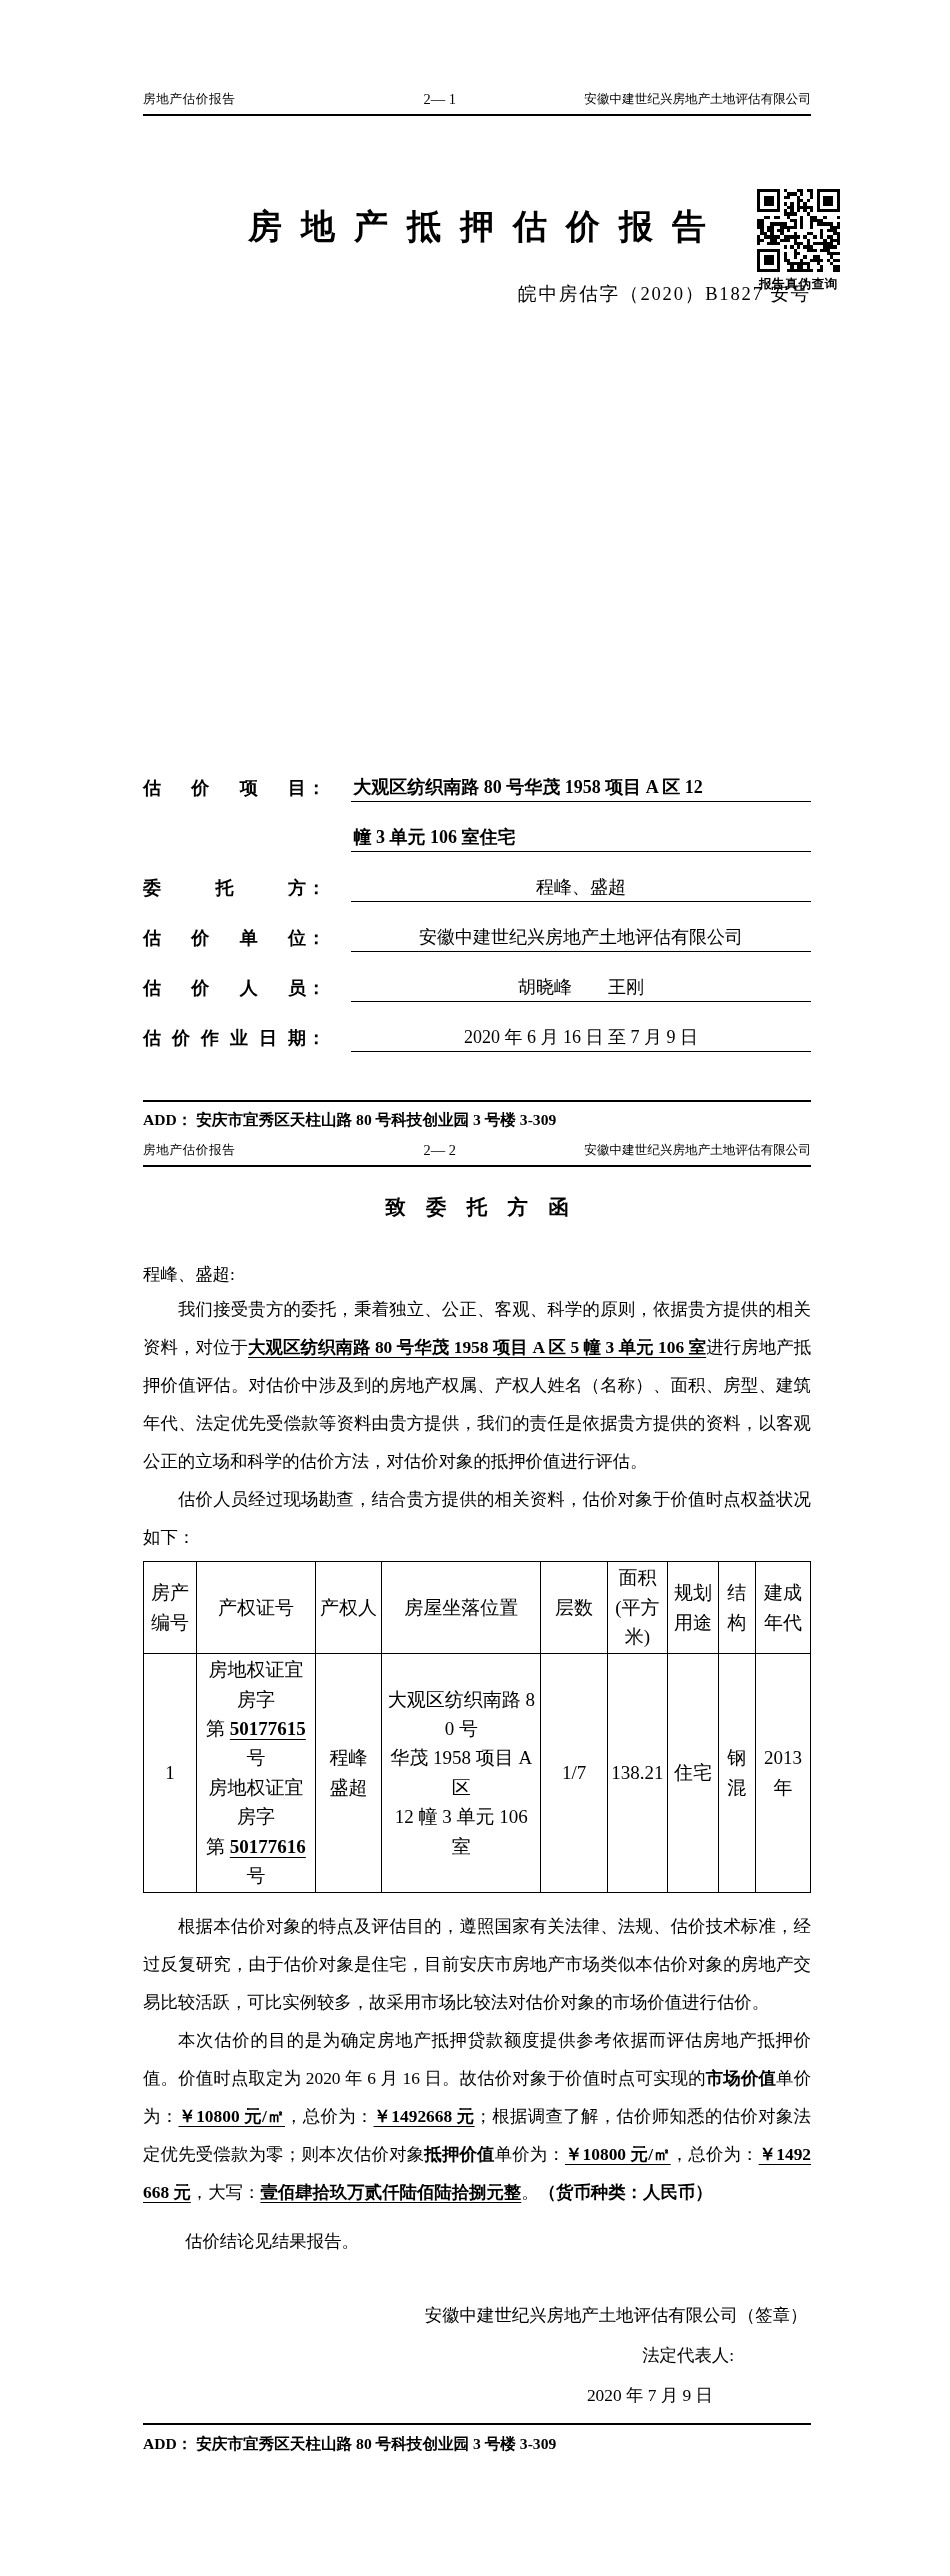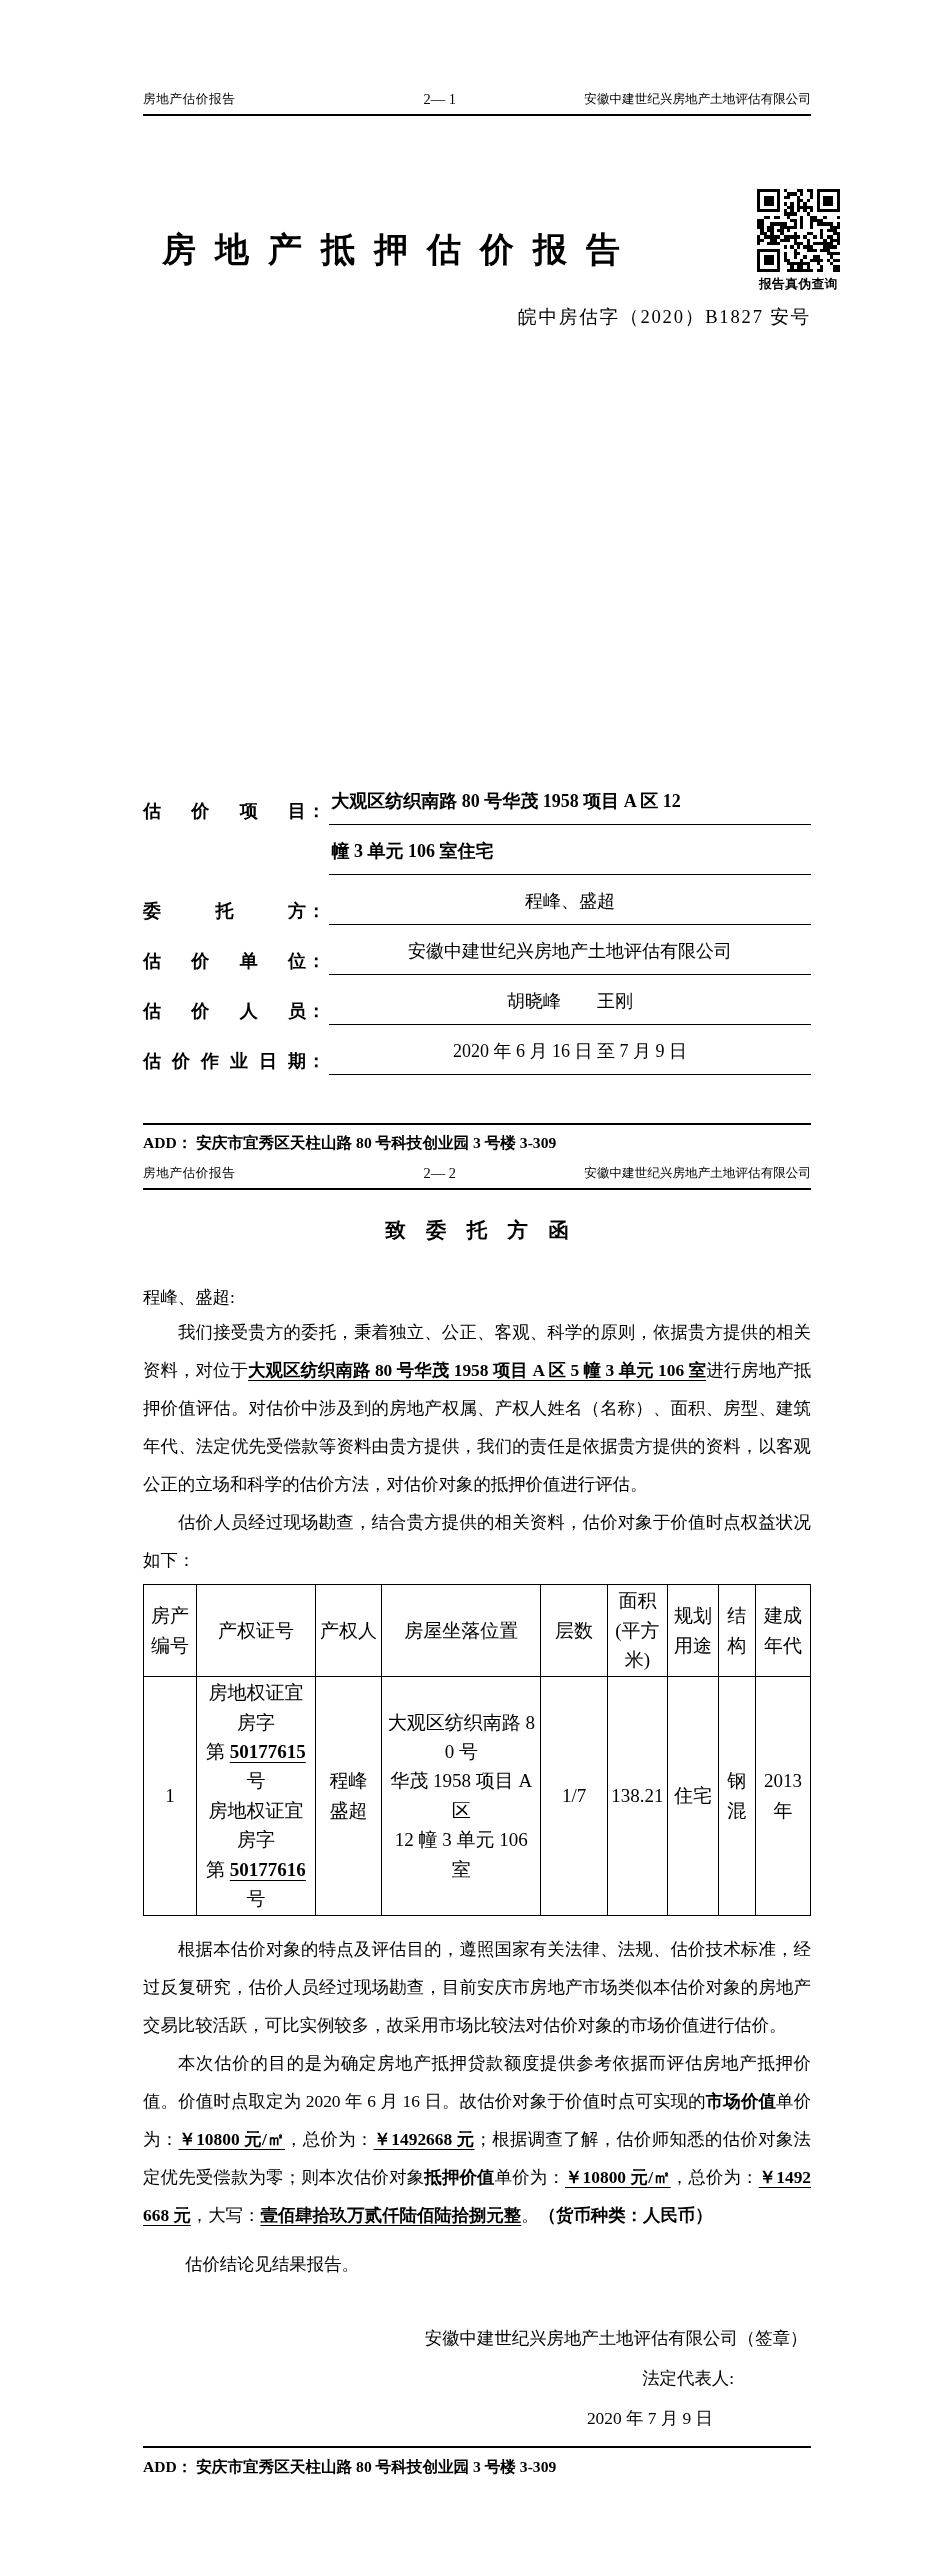--- a/index.html
+++ b/index.html
@@ -17,36 +17,36 @@
   .hdr .h-left{position:absolute;left:0;bottom:6px;font-size:12.6px;letter-spacing:0.6px;}
   .hdr .h-center{position:absolute;left:42%;bottom:6px;font-size:14.4px;}
   .hdr .h-right{position:absolute;right:0;bottom:6px;font-size:12.6px;}
   .hdr2{margin-top:9.6px;}
 
   .qr-wrap{position:absolute;left:756px;top:189px;width:85px;text-align:center;}
   .qr-wrap svg{display:block;margin:0 auto;}
   .qr-caption{margin-top:3.6px;font-size:12.6px;font-weight:bold;letter-spacing:0.6px;}
 
   .main-title{
-    margin-top:111px;font-size:34px;font-weight:bold;
+    margin-top:88px;text-align:center;font-size:34px;font-weight:bold;
     letter-spacing:19px;padding-left:19px;white-space:nowrap;
   }
   .doc-no{margin-top:31px;text-align:right;font-size:18.6px;letter-spacing:1.8px;}
 
   .fields{margin-top:445px;}
   .frow{display:flex;align-items:flex-end;height:50px;}
   .flabel{
     width:163px;font-size:18px;font-weight:bold;line-height:1.25;
     text-align:justify;text-align-last:justify;padding-bottom:2.4px;
   }
   .fcolon{font-size:18px;font-weight:bold;padding:0 3.6px 2.4px 1.2px;line-height:1.25;}
   .fspacer{width:186px;flex:0 0 186px;}
   .fval{
     flex:1;border-bottom:1.2px solid #000;text-align:center;
-    font-size:18px;line-height:1.25;padding-bottom:12px;
+    font-size:18px;line-height:1.25;padding-bottom:3px;margin-left:22px;
   }
   .fval.left{text-align:left;padding-left:2.4px;}
   .fval.bold{font-weight:bold;}
 
   .pagefooter{border-top:2.4px solid #000;padding-top:8.4px;font-size:15.6px;font-weight:bold;}
   .pf1{margin-top:48px;}
   .pf2{margin-top:8.4px;}
 
   .letter-title{
     margin-top:26px;text-align:center;font-size:20.4px;font-weight:bold;
@@ -503,21 +503,21 @@
       <td><span>大观区纺织南路 80 号</span><br><span>华茂 1958 项目 A 区</span><br><span>12 幢 3 单元 106 室</span></td>
       <td>1/7</td>
       <td>138.21</td>
       <td>住宅</td>
       <td>钢混</td>
       <td>2013 年</td>
     </tr>
   </tbody>
 </table>
 
-<p class="para p3">根据本估价对象的特点及评估目的，遵照国家有关法律、法规、估价技术标准，经过反复研究，估价人员经过现场勘查，目前安庆市房地产市场类似本估价对象的房地产交易比较活跃，可比实例较多，故采用市场比较法对估价对象的市场价值进行估价。</p>
+<p class="para p3">根据本估价对象的特点及评估目的，遵照国家有关法律、法规、估价技术标准，经过反复研究，由于估价对象是住宅，目前安庆市房地产市场类似本估价对象的房地产交易比较活跃，可比实例较多，故采用市场比较法对估价对象的市场价值进行估价。</p>
 
 <p class="para"><span>本次估价的目的是为确定房地产抵押贷款额度提供参考依据而评估房地产抵押价值。价值时点取定为 2020 年 6 月 16 日。故估价对象于价值时点可实现的</span><span class="b">市场价值</span><span>单价为：</span><span class="bu">￥10800 元/㎡</span><span>，总价为：</span><span class="bu">￥1492668 元</span><span>；根据调查了解，估价师知悉的估价对象法定优先受偿款为零；则本次估价对象</span><span class="b">抵押价值</span><span>单价为：</span><span class="bu">￥10800 元/㎡</span><span>，总价为：</span><span class="bu">￥1492668 元</span><span>，大写：</span><span class="bu">壹佰肆拾玖万贰仟陆佰陆拾捌元整</span><span>。</span><span class="b">（货币种类：人民币）</span></p>
 
 <p class="para p5">估价结论见结果报告。</p>
 
 <div class="signature">
   <div class="sig-company">安徽中建世纪兴房地产土地评估有限公司（签章）</div>
   <div class="sig-legal">法定代表人:</div>
   <div class="sig-date">2020 年 7 月 9 日</div>
 </div>

